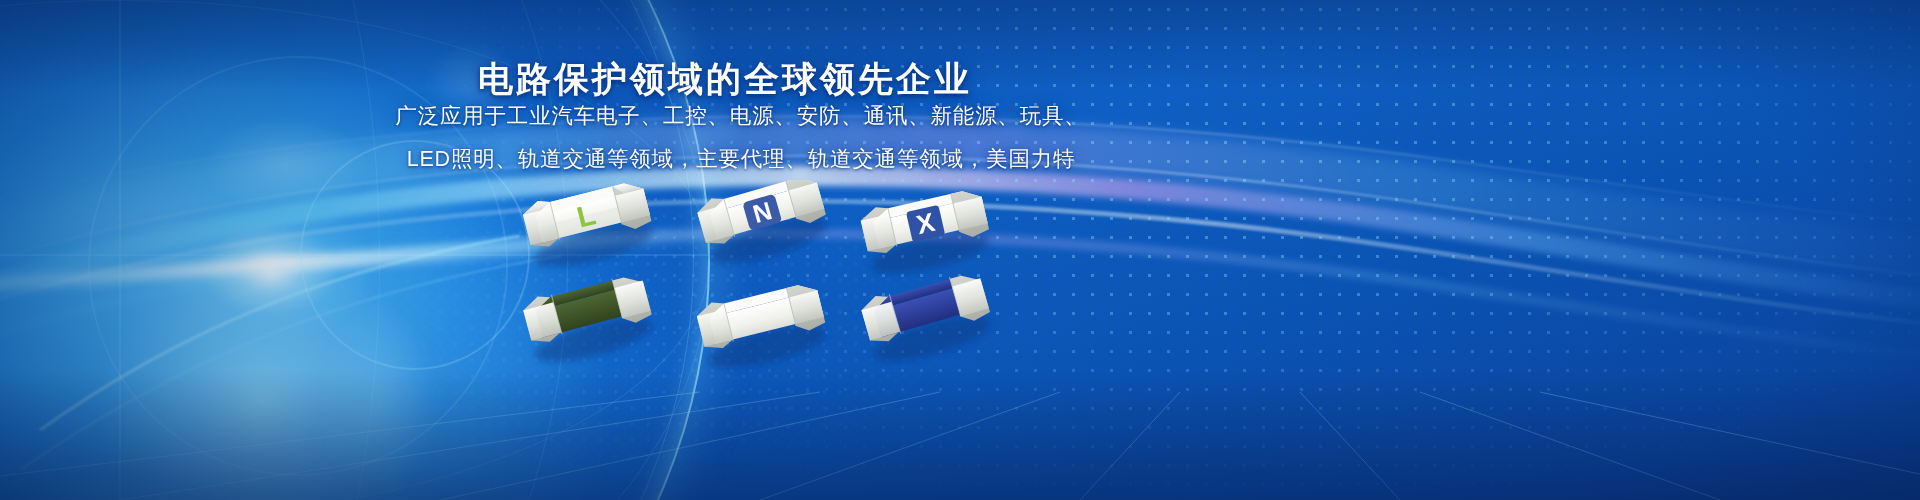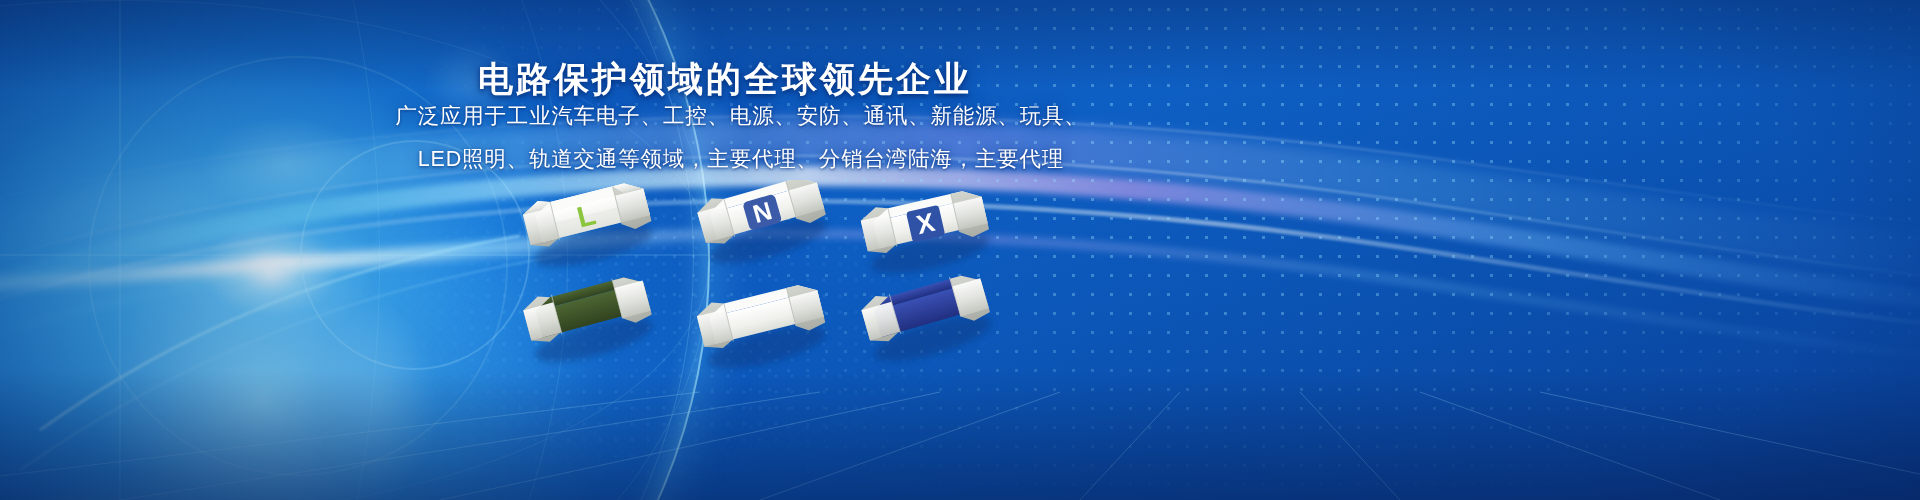--- a/index.html
+++ b/index.html
@@ -205,21 +205,21 @@
     </g>
   </svg>
 
   <div class="dots"></div>
   <div class="dots2"></div>
   <div class="vignette"></div>
 
   <div class="copy">
     <h1 class="headline">电路保护领域的全球领先企业</h1>
     <div class="subline l1">广泛应用于工业汽车电子、工控、电源、安防、通讯、新能源、玩具、</div>
-    <div class="subline l2">LED照明、轨道交通等领域，主要代理、分销台湾陆海，主要代理</div>
+    <div class="subline l2">LED照明、轨道交通等领域，主要代理、轨道交通等领域，美国力特</div>
   </div>
 
   <svg class="products" width="520" height="215" viewBox="0 0 520 215">
     <defs>
       <linearGradient id="capG" x1="0" y1="0" x2="0" y2="1">
         <stop offset="0%" stop-color="#fdfdfc"></stop>
           <stop offset="55%" stop-color="#e2e4df"></stop>
           <stop offset="100%" stop-color="#c5c8c1"></stop>
       </linearGradient>
       <linearGradient id="capSide" x1="0" y1="0" x2="0" y2="1">

